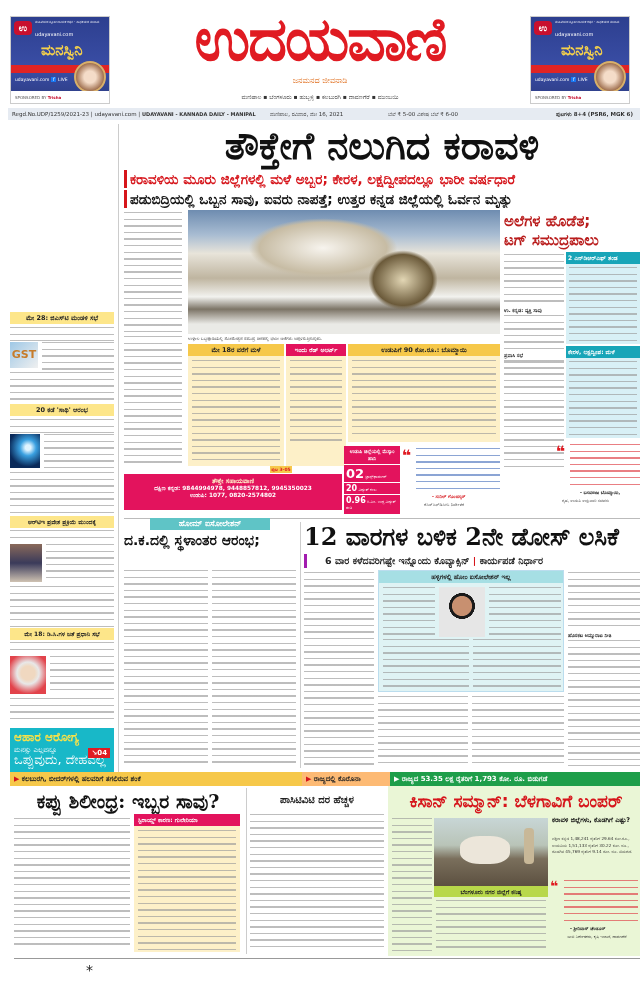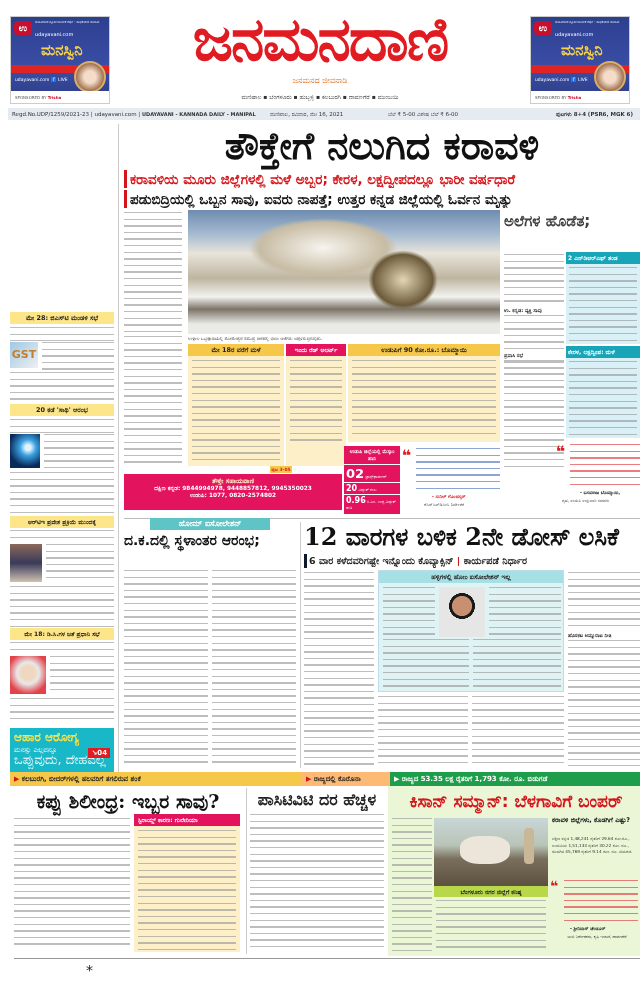--- a/index.html
+++ b/index.html
@@ -43,21 +43,21 @@
   <div class="logo">ಉ</div>
   <div class="t1">ಮಹಿಳೆಯರ ಸ್ಫೂರ್ತಿದಾಯಕ ಕಥನ · ಸಾಧಕಿಯರ ಸಂವಾದ</div>
   <div class="brand">udayavani.com</div>
   <div class="title">ಮನಸ್ವಿನಿ</div>
   <div class="red"></div>
   <div class="live"><span>udayavani.com</span> <span style="background:#1877f2;padding:0 2px">f</span> <span>LIVE</span></div>
   <div class="portrait"></div>
   <div class="spons"><span>SPONSORED BY</span> <b style="color:#c8102e">Trisha</b></div>
 </div>
 
-<div class="masthead">ಜನಮನದಾಣಿ</div>
+<div class="masthead">ಉದಯವಾಣಿ</div>
 <div class="tagline">ಜನಮನದ ಜೀವನಾಡಿ</div>
 <div class="cities">ಮಣಿಪಾಲ ▪ ಬೆಂಗಳೂರು ▪ ಹುಬ್ಬಳ್ಳಿ ▪ ಕಲಬುರಗಿ ▪ ದಾವಣಗೆರೆ ▪ ಮುಂಬಯಿ</div>
 
 <div class="infobar">
   <span style="left:4px">Regd.No.UDP/1259/2021-23 | udayavani.com |</span>
   <span style="left:134px;font-weight:bold;font-size:5px">UDAYAVANI - KANNADA DAILY - MANIPAL</span>
   <span style="left:262px">ಮಣಿಪಾಲ, ರವಿವಾರ, ಮೇ 16, 2021</span>
   <span style="left:380px">ಬೆಲೆ ₹ 5-00   ವಿಶೇಷ ಬೆಲೆ ₹ 6-00</span>
   <span style="left:548px;font-weight:bold">ಪುಟಗಳು 8+4 (PSR6, MGK 6)</span>
 </div>
@@ -101,22 +101,23 @@
 <div class="abs" style="left:124px;top:170px;width:516px;height:18px;font-size:13.5px;font-weight:bold;color:#d6151b;white-space:nowrap;overflow:hidden;border-left:3px solid #d6151b;padding-left:3px;line-height:18px">ಕರಾವಳಿಯ ಮೂರು ಜಿಲ್ಲೆಗಳಲ್ಲಿ ಮಳೆ ಅಬ್ಬರ; ಕೇರಳ, ಲಕ್ಷದ್ವೀಪದಲ್ಲೂ ಭಾರೀ ವರ್ಷಧಾರೆ</div>
 <div class="abs" style="left:124px;top:190px;width:516px;height:18px;font-size:13.5px;font-weight:bold;color:#111;white-space:nowrap;overflow:hidden;border-left:3px solid #d6151b;padding-left:3px;line-height:18px">ಪಡುಬಿದ್ರಿಯಲ್ಲಿ ಒಬ್ಬನ ಸಾವು, ಐವರು ನಾಪತ್ತೆ; ಉತ್ತರ ಕನ್ನಡ ಜಿಲ್ಲೆಯಲ್ಲಿ ಓರ್ವನ ಮೃತ್ಯು</div>
 
 <div class="txt lines abs" style="left:124px;top:212px;width:58px;height:120px"></div>
 <div class="abs" style="left:188px;top:210px;width:312px;height:124px;background:linear-gradient(#6e8cb0 0%,#a8bcd2 20%,#e8e4da 35%,#bfb5a0 55%,#f2f2ef 70%,#7c7466 80%,#eaeae6 92%)">
   <div style="position:absolute;left:60px;top:8px;width:150px;height:60px;border-radius:50%;background:radial-gradient(#f7f4ee,#c7bca4 60%,transparent 70%)"></div>
   <div style="position:absolute;left:180px;top:40px;width:70px;height:60px;border-radius:40%;background:radial-gradient(#e2d6b4,#6b5a3a 60%,transparent 70%)"></div>
 </div>
 <div class="abs" style="left:188px;top:335px;width:312px;font-size:4.5px;color:#333;line-height:7px">ಉಳ್ಳಾಲ ಬಟ್ಟಪ್ಪಾಡಿಯಲ್ಲಿ ಸೋಮೇಶ್ವರ ಸಮುದ್ರ ತೀರದಲ್ಲಿ ಭಾರೀ ಅಲೆಗಳು ಅಪ್ಪಳಿಸುತ್ತಿರುವುದು.</div>
 
-<div class="abs" style="left:504px;top:212px;width:136px;font-size:15px;font-weight:bold;color:#404040;line-height:19px">
+<div class="abs" style="left:504px;top:212px;width:136px;font-size:15px;font-weight:bold;color:#b91c1c;line-height:19px">
   <div>ಅಲೆಗಳ ಹೊಡೆತ;</div>
+  <div>ಟಗ್ ಸಮುದ್ರಪಾಲು</div>
 </div>
 
 <div class="txt lines abs" style="left:124px;top:336px;width:58px;height:128px"></div>
 <div class="txt lines abs" style="left:504px;top:254px;width:60px;height:52px"></div>
 <div class="abs" style="left:504px;top:307px;width:60px;font-size:5px;font-weight:bold;color:#222">ಉ. ಕನ್ನಡ: ವ್ಯಕ್ತಿ ಸಾವು</div>
 <div class="txt lines abs" style="left:504px;top:315px;width:60px;height:56px"></div>
 <div class="abs" style="left:504px;top:352px;width:60px;font-size:5px;font-weight:bold;color:#222;background:#fff">ಪ್ರವಾಸಿ ಸಭೆ</div>
 <div class="txt lines abs" style="left:504px;top:360px;width:60px;height:110px"></div>
 
 <div class="abs" style="left:188px;top:344px;width:96px;height:122px;background:#fdf0c8">
@@ -171,21 +172,21 @@
 
 <div class="abs" style="left:150px;top:518px;width:120px;height:12px;background:#5fc4c6;color:#fff;font-size:8px;font-weight:bold;text-align:center;line-height:12px">ಹೋಮ್ ಐಸೋಲೇಶನ್</div>
 <div class="abs" style="left:124px;top:532px;width:172px;font-size:14px;font-weight:bold;color:#111;line-height:17px">
   <div>ದ.ಕ.ದಲ್ಲಿ ಸ್ಥಳಾಂತರ ಆರಂಭ;</div>
 </div>
 <div class="txt lines abs" style="left:124px;top:570px;width:84px;height:196px"></div>
 <div class="txt lines abs" style="left:212px;top:570px;width:84px;height:196px"></div>
 <div class="vr" style="left:300px;top:522px;height:246px"></div>
 
 <div class="abs" style="left:304px;top:522px;width:336px;height:30px;font-size:24px;font-weight:bold;color:#111;line-height:30px;white-space:nowrap;font-family:'DejaVu Serif',serif">12 ವಾರಗಳ ಬಳಿಕ 2ನೇ ಡೋಸ್ ಲಸಿಕೆ</div>
-<div class="abs" style="left:304px;top:554px;width:336px;height:14px;font-size:9.5px;font-weight:bold;line-height:14px;white-space:nowrap;border-left:3px solid #0f172a;padding-left:2px">
+<div class="abs" style="left:304px;top:554px;width:336px;height:14px;font-size:9.5px;font-weight:bold;line-height:14px;white-space:nowrap;border-left:3px solid #a21caf;padding-left:18px">
   <span>6 ವಾರ ಕಳೆದವರಿಗಷ್ಟೇ ಇನ್ನೊಂದು ಕೊವ್ಯಾಕ್ಸಿನ್</span> <span style="color:#d6151b">|</span> <span>ಕಾರ್ಯಪಡೆ ನಿರ್ಧಾರ</span>
 </div>
 <div class="txt lines abs" style="left:304px;top:572px;width:70px;height:196px"></div>
 <div class="abs" style="left:378px;top:570px;width:186px;height:122px;background:#dff3f4;border:1px solid #bde">
   <div class="sec-head" style="background:#a6dfe4;font-size:6.5px;height:12px;line-height:12px">ಹಳ್ಳಿಗಳಲ್ಲಿ ಹೋಂ ಐಸೋಲೇಶನ್ ಇಲ್ಲ</div>
   <div class="txt lines" style="position:absolute;left:4px;top:16px;width:52px;height:48px"></div>
   <div style="position:absolute;left:60px;top:16px;width:46px;height:50px;background:radial-gradient(circle at 50% 38%,#c89070 25%,#1a1a1a 27%,#1a1a1a 33%,#e6e6e6 34%)"></div>
   <div class="txt lines" style="position:absolute;left:110px;top:16px;width:72px;height:48px"></div>
   <div class="txt lines" style="position:absolute;left:4px;top:68px;width:86px;height:50px"></div>
   <div class="txt lines" style="position:absolute;left:94px;top:68px;width:88px;height:50px"></div>
@@ -201,21 +202,21 @@
 <div class="abs" style="left:390px;top:772px;width:250px;height:14px;background:#1e9e4a;color:#fff;font-size:7px;font-weight:bold;line-height:14px;padding-left:4px;white-space:nowrap;overflow:hidden"><span>▶</span> <span>ರಾಜ್ಯದ 53.35 ಲಕ್ಷ ರೈತರಿಗೆ 1,793 ಕೋ. ರೂ. ಬಿಡುಗಡೆ</span></div>
 
 <div class="abs" style="left:10px;top:788px;width:236px;height:26px;text-align:center;font-size:19px;font-weight:bold;color:#111;line-height:26px;white-space:nowrap;font-family:'DejaVu Serif',serif">ಕಪ್ಪು ಶಿಲೀಂಧ್ರ: ಇಬ್ಬರ ಸಾವು?</div>
 <div class="txt lines abs" style="left:14px;top:818px;width:116px;height:130px"></div>
 <div class="abs" style="left:134px;top:814px;width:106px;height:138px;background:#fdf0c8">
   <div style="background:#e3135d;color:#fff;font-size:6px;font-weight:bold;padding:2px 4px">ಸ್ಟಿರಾಯ್ಡ್ ಕಾರಣ: ಗುಲೇರಿಯಾ</div>
   <div class="txt lines" style="margin:4px;height:120px"></div>
 </div>
 <div class="vr" style="left:246px;top:788px;height:166px"></div>
 
-<div class="abs" style="left:250px;top:790px;width:134px;height:20px;text-align:center;font-size:16px;font-weight:bold;line-height:20px;white-space:nowrap">ಪಾಸಿಟಿವಿಟಿ ದರ ಹೆಚ್ಚಳ</div>
+<div class="abs" style="left:250px;top:790px;width:134px;height:20px;text-align:center;font-size:10px;font-weight:bold;line-height:20px;white-space:nowrap">ಪಾಸಿಟಿವಿಟಿ ದರ ಹೆಚ್ಚಳ</div>
 <div class="txt lines abs" style="left:250px;top:814px;width:134px;height:138px"></div>
 
 <div class="abs" style="left:388px;top:786px;width:252px;height:170px;background:#eaf6d6"></div>
 <div class="abs" style="left:392px;top:788px;width:248px;height:26px;text-align:center;font-size:17px;font-weight:bold;color:#d6151b;line-height:26px;white-space:nowrap">ಕಿಸಾನ್ ಸಮ್ಮಾನ್: ಬೆಳಗಾವಿಗೆ ಬಂಪರ್</div>
 <div class="txt lines abs" style="left:392px;top:818px;width:40px;height:134px"></div>
 <div class="abs" style="left:434px;top:818px;width:114px;height:68px;background:linear-gradient(#c8d6d6 0%,#b9c4b8 40%,#7a6f5c 60%,#5c5040 100%)">
   <div style="position:absolute;left:26px;top:18px;width:50px;height:28px;border-radius:40%;background:#ece6da"></div>
   <div style="position:absolute;left:90px;top:10px;width:10px;height:36px;background:#c8b898;border-radius:4px"></div>
 </div>
 <div class="abs" style="left:434px;top:886px;width:114px;height:11px;background:#b8d84a;font-size:6px;font-weight:bold;text-align:center;line-height:11px">ಬೆಂಗಳೂರು ನಗರ ಜಿಲ್ಲೆಗೆ ಕನಿಷ್ಠ</div>

